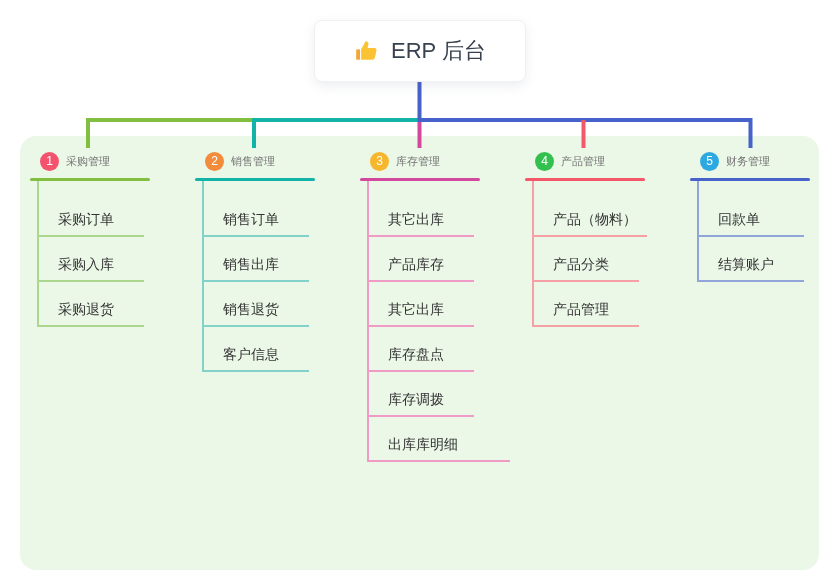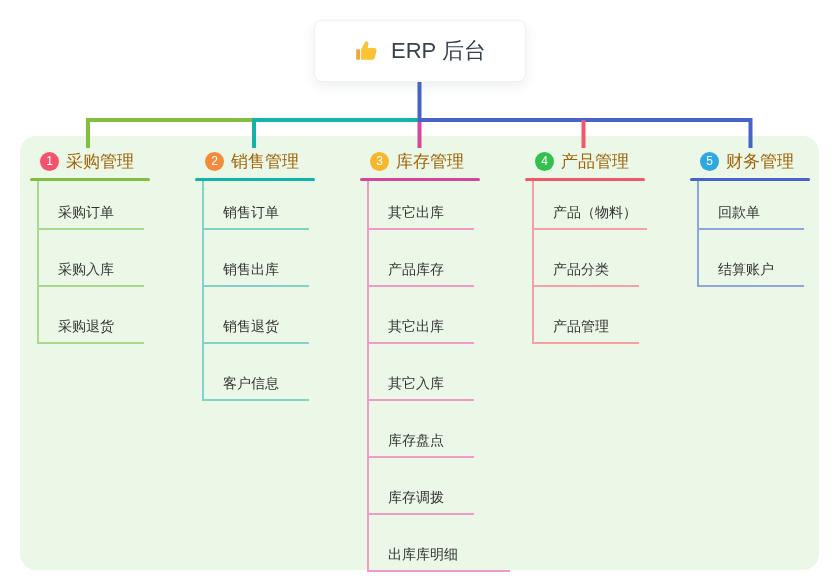--- a/index.html
+++ b/index.html
@@ -29,25 +29,25 @@
   .branch{position:absolute;top:148px;z-index:2;}
   .b1{left:30px}.b2{left:195px}.b3{left:360px}.b4{left:525px}.b5{left:690px}
   .branch-header{
     display:flex;align-items:center;height:26px;padding-left:10px;gap:7px;
     cursor:pointer;
   }
   .badge{
     width:19px;height:19px;border-radius:50%;flex:0 0 auto;
     color:#fff;font-size:12px;line-height:19px;text-align:center;
   }
-  .btitle{font-size:17px;color:#a16207;white-space:nowrap;}
+  .btitle{font-size:11px;color:#737373;white-space:nowrap;}
   .hline{width:120px;height:3px;margin-top:4px;border-radius:1.5px;}
   .children{margin-left:7px;border-left:2px solid;}
-  .child{height:57px;display:flex;align-items:flex-end;cursor:pointer;}
-  .children .child:first-child{height:49px;}
+  .child{height:45px;display:flex;align-items:flex-end;cursor:pointer;}
+  .children .child:first-child{height:56px;}
   .clabel{
     display:inline-block;min-width:105px;box-sizing:border-box;
     padding:0 10px 6px 19px;border-bottom:2px solid;
     font-size:14px;color:#333333;white-space:nowrap;
   }
   .b3 .child:last-child .clabel{min-width:141px;}
 </style>
 </head>
 <body>
 
@@ -120,23 +120,20 @@
     <div class="child">
       <span class="clabel" style="border-bottom-color: rgb(239, 155, 197);">其它出库</span>
     </div>
     <div class="child">
       <span class="clabel" style="border-bottom-color: rgb(239, 155, 197);">产品库存</span>
     </div>
     <div class="child">
       <span class="clabel" style="border-bottom-color: rgb(239, 155, 197);">其它出库</span>
     </div>
     <div class="child">
-      <span class="clabel" style="border-bottom-color: rgb(239, 155, 197);">其它入库</span>
-    </div>
-    <div class="child">
       <span class="clabel" style="border-bottom-color: rgb(239, 155, 197);">库存盘点</span>
     </div>
     <div class="child">
       <span class="clabel" style="border-bottom-color: rgb(239, 155, 197);">库存调拨</span>
     </div>
     <div class="child">
       <span class="clabel" style="border-bottom-color: rgb(239, 155, 197);">出库库明细</span>
     </div>
   </div>
 </div>

